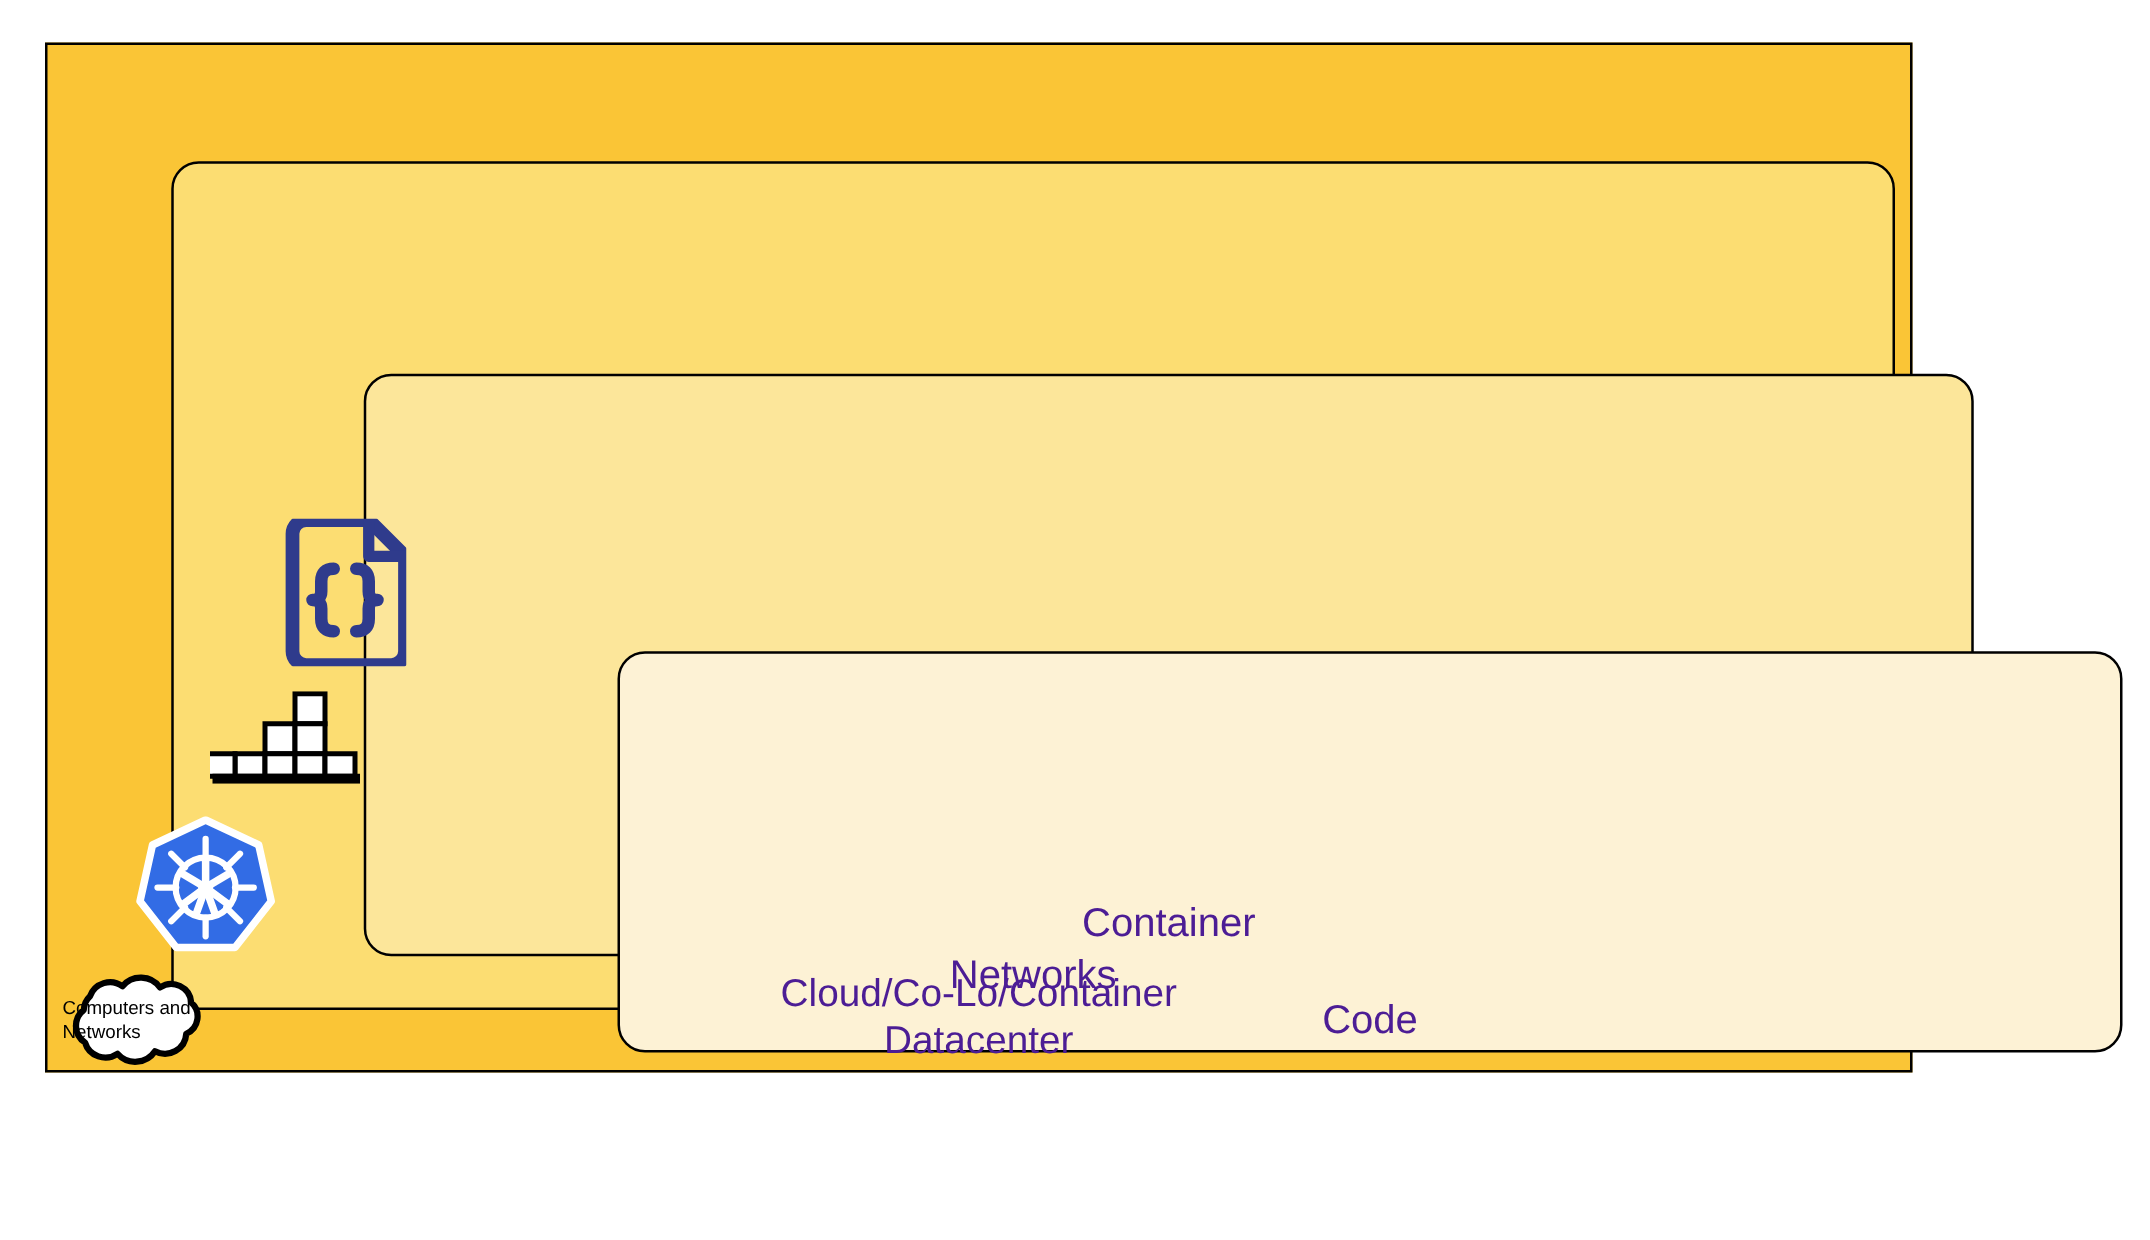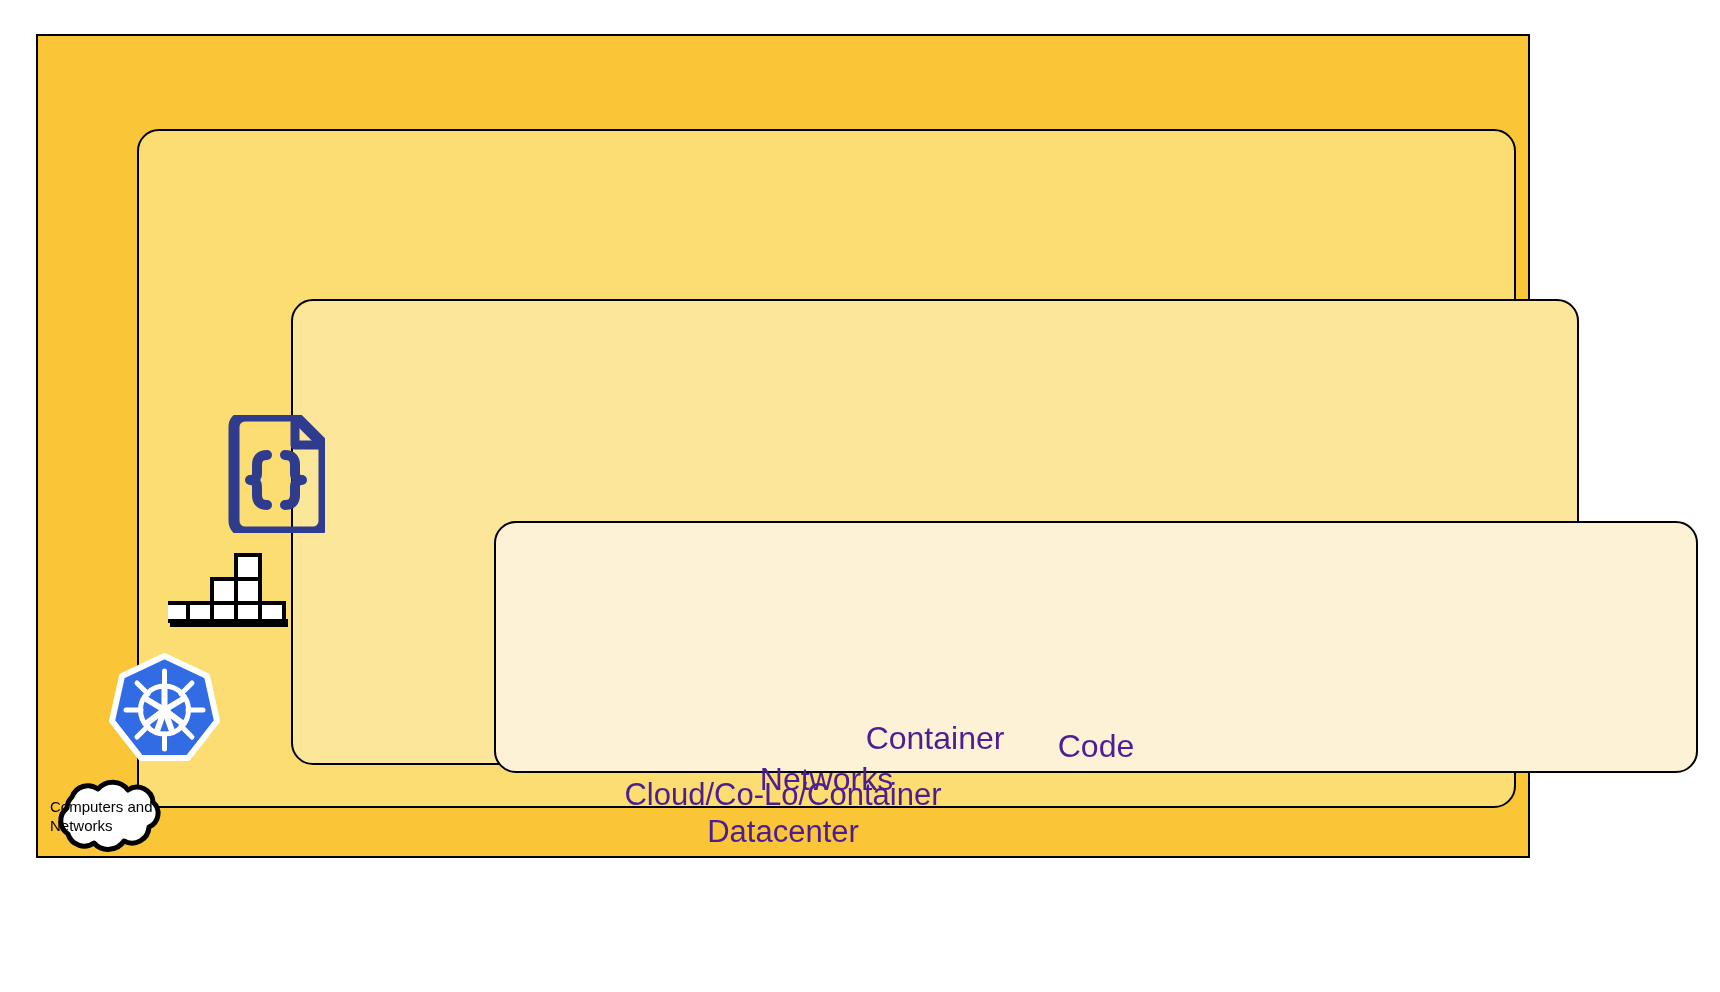--- a/index.html
+++ b/index.html
@@ -52,21 +52,21 @@
     width: 1288px;
     height: 466px;
     background: #FCE69A;
     border-radius: 22px;
   }
 
   #layer-code {
     left: 201px;
     top: 220px;
     width: 1204px;
-    height: 252px;
+    height: 321px;
     background: #FDF2D5;
     border-radius: 22px;
   }
 
   
   .layer-label {
     position: absolute;
     color: #4c1d95;
     font-size: 31px;
     line-height: 38px;

